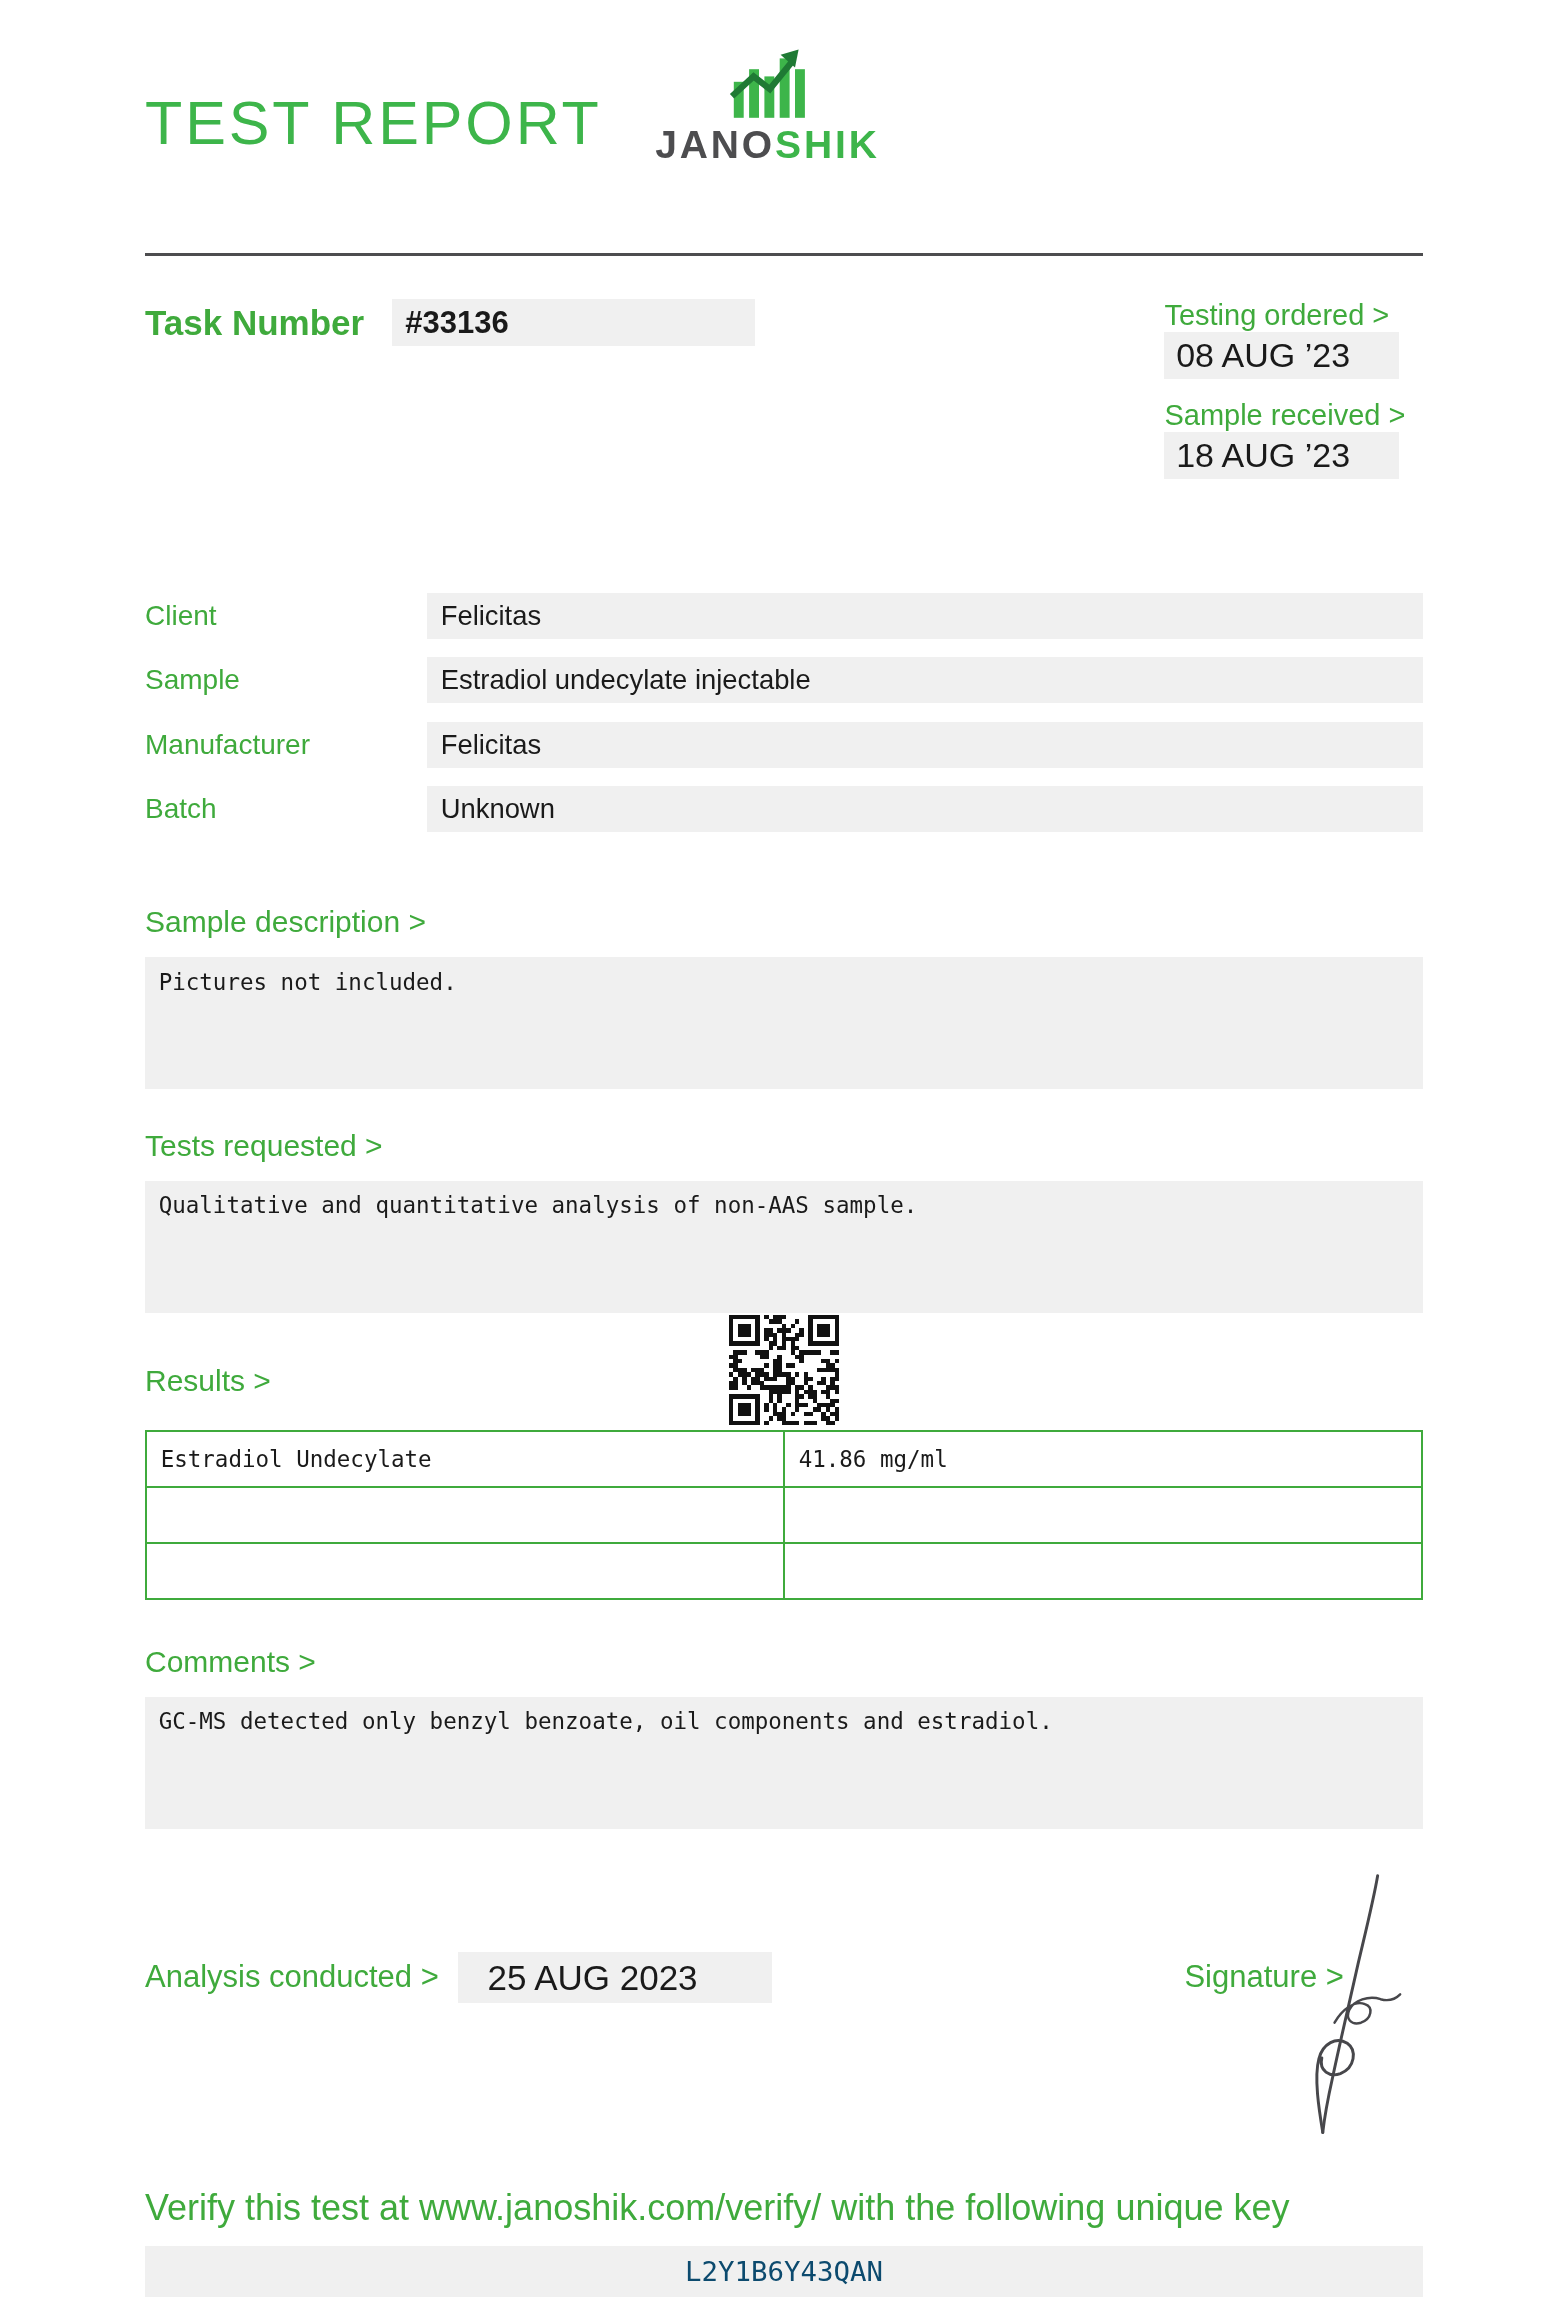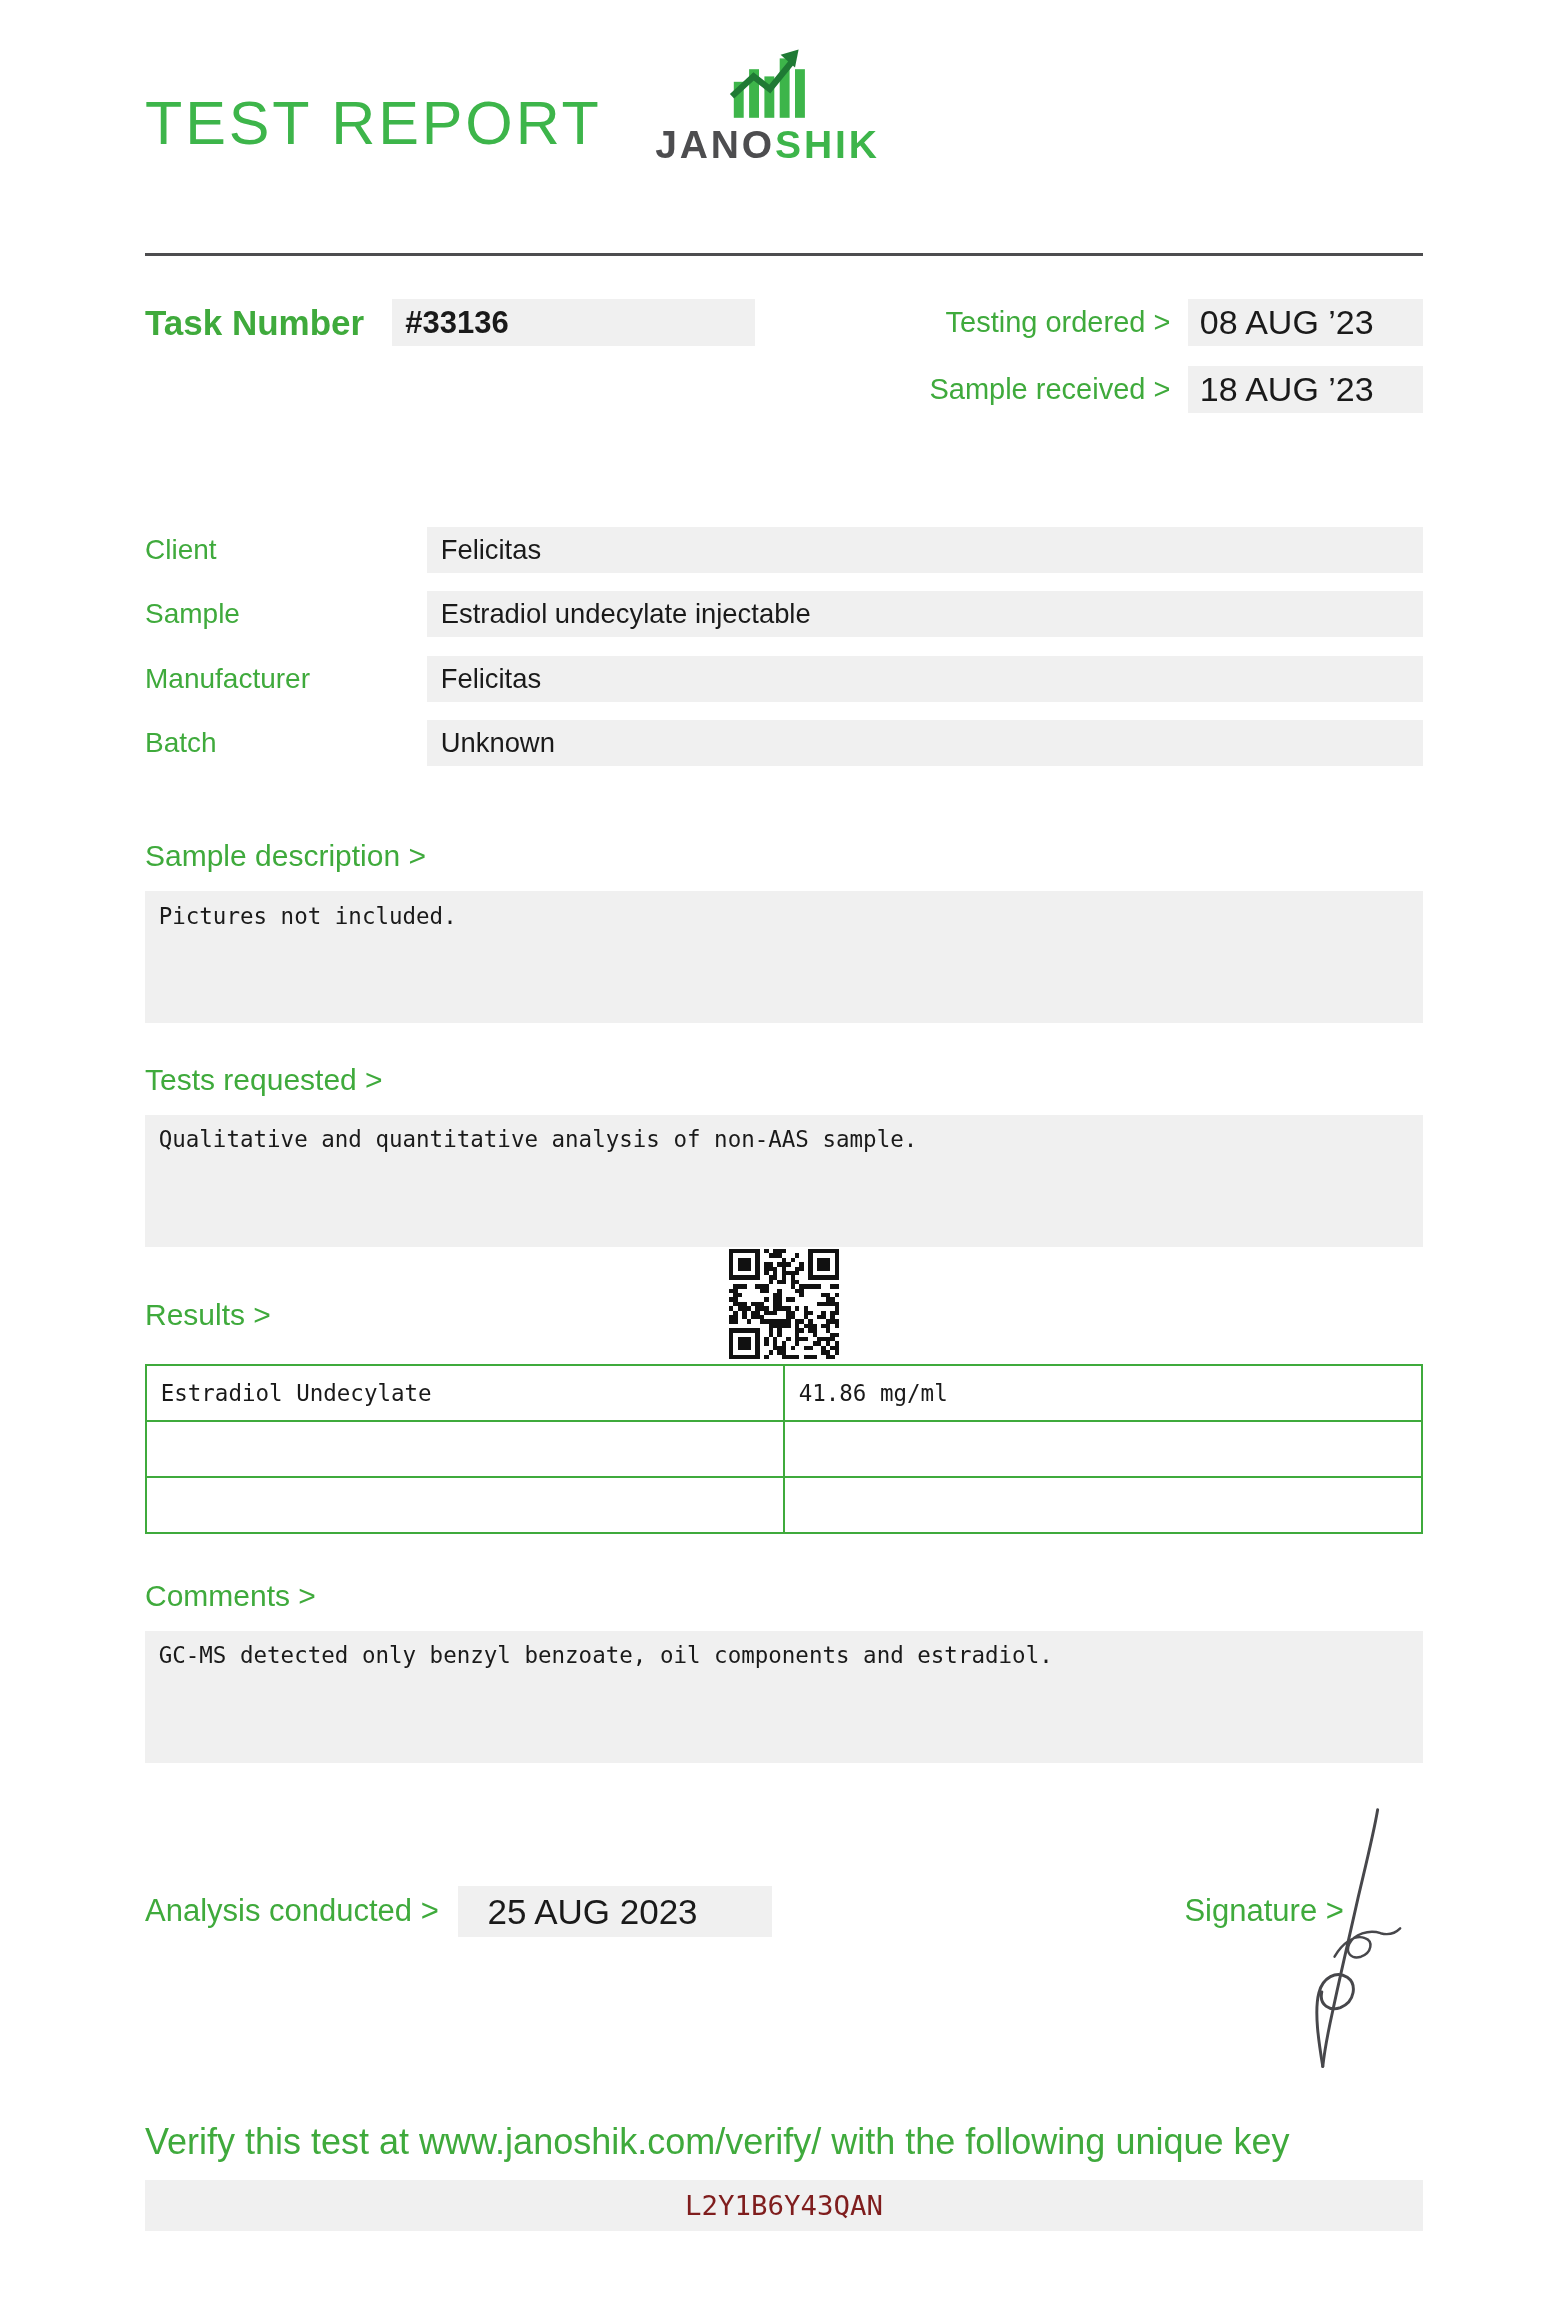--- a/index.html
+++ b/index.html
@@ -29,21 +29,21 @@
   .logo-text { font-size:39px; font-weight:700; letter-spacing:2.9px; color:var(--dark); margin-top:0px; }
   .logo-text .shik { color:var(--green_bright); }
   .contact { position:absolute; right:0; top:129px; text-align:right; font-size:26.5px; color:#58595b; line-height:1.5; white-space:nowrap; }
 
   
   .meta { display:flex; justify-content:space-between; margin-top:43px; align-items:flex-start; }
   .task { display:flex; align-items:center;font-weight:bold; }
   .task-label { font-size:35px; color:var(--green); margin-right:27.4px; white-space:nowrap; }
   .task-box { width:363px; height:47px; background:var(--box); font-size:31px; line-height:47px; padding-left:13.7px; color:var(--text); }
   .order-col { display:flex; flex-direction:column; gap:19.6px; }
-  .order-row { display:flex; align-items:center; justify-content:flex-end; }
+  .order-row { display:flex; justify-content:flex-end;flex-direction:column; }
   .order-label { font-size:29px; color:var(--green); margin-right:17.6px; white-space:nowrap; }
   .order-box { width:235px; height:47px; background:var(--box); font-size:34px; line-height:47px; padding-left:11.8px; color:var(--text); }
 
   
   .details { margin-top:114px; }
   .detail-row { display:flex; align-items:center; margin-bottom:18.6px; }
   .detail-label { width:282px; font-size:28px; color:var(--green); }
   .detail-box { flex:1; height:46px; background:var(--box); font-size:27.4px; line-height:46px; padding-left:13.7px; color:var(--text); }
 
   
@@ -63,21 +63,21 @@
   
   .footer-row { position:relative; display:flex; align-items:center; margin-top:123px; height:51px; }
   .analysis-label { font-size:31px; color:var(--green); white-space:nowrap; }
   .analysis-box { width:314px; height:51px; background:var(--box); font-size:35px; line-height:51px; padding-left:29px; margin-left:19.6px; color:var(--text); }
   .signature-label { font-size:31px; color:var(--green); margin-left:412px; white-space:nowrap; }
   .signature { position:absolute; right:7.8px; top:-86px; width:157px; height:286px; }
   .signature svg { width:157px; height:286px; }
 
   
   .verify-text { margin-top:184px; font-size:36px; color:var(--green); white-space:nowrap; }
-  .verify-box { margin-top:17.6px; height:51px; background:var(--box); text-align:center; line-height:51px; font-family:"DejaVu Sans Mono", monospace; font-size:27.4px; color:#7f1d1d; }
+  .verify-box { margin-top:17.6px; height:51px; background:var(--box); text-align:center; line-height:51px; font-family:"DejaVu Sans Mono", monospace; font-size:27.4px; color:#0c4a6e; }
 </style>
 </head>
 <body>
 
 <div class="content">
 
   <div class="header">
     <div class="title">TEST REPORT</div>
     <div class="logo">
       <div class="logo-icon">

